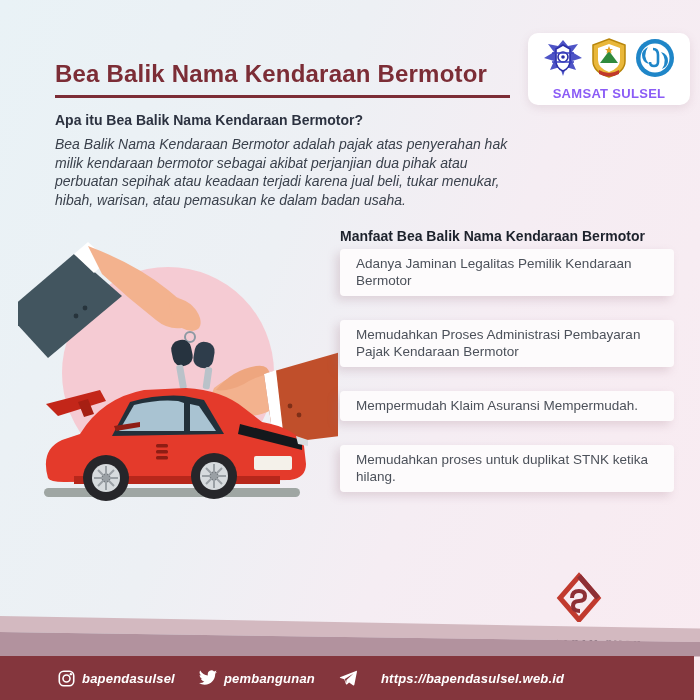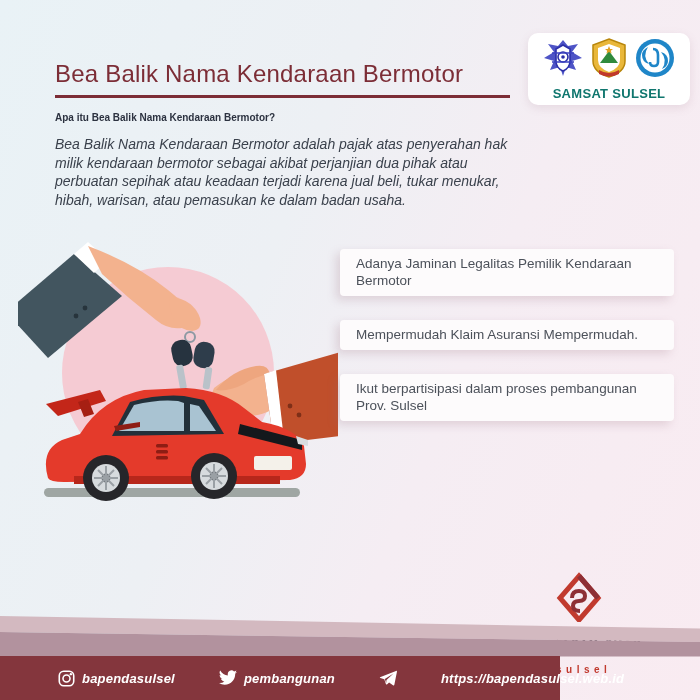--- a/index.html
+++ b/index.html
@@ -5,33 +5,33 @@
   * { margin:0; padding:0; box-sizing:border-box; }
   body { width:700px; height:700px; font-family:"Liberation Sans", sans-serif; }
 
   .poster {
     position:relative; width:700px; height:700px; overflow:hidden;
     background: linear-gradient(112deg,#e9f2f6 0%, #edf0f4 38%, #f5edf3 62%, #f9ebf1 100%);
   }
 
   .page-title {
     position:absolute; left:55px; top:60px; width:470px;
-    font-size:24px; font-weight:normal; color:#7c2d36; letter-spacing:.2px; white-space:nowrap;
+    font-size:24px; font-weight:bold; color:#7c2d36; letter-spacing:.2px; white-space:nowrap;
   }
   .title-underline { position:absolute; left:55px; top:95px; width:455px; height:3px; background:#7c2d36; }
 
   .logos-card {
     position:absolute; left:528px; top:33px; width:162px; height:72px; background:#ffffff;
     border-radius:10px; box-shadow:0 3px 10px rgba(140,90,110,.14);
     display:flex; flex-direction:column; align-items:center; justify-content:center; gap:3px;
   }
   .logos-row { display:flex; align-items:center; gap:5px; }
-  .agency-name { font-size:13px; font-weight:bold; color:#0f766e; letter-spacing:.3px; }
-
-  .question { position:absolute; left:55px; top:112px; font-size:10px; font-weight:bold; color:#2c3240; }
+  .agency-name { font-size:13px; font-weight:bold; color:#8b5cf6; letter-spacing:.3px; }
+
+  .question { position:absolute; left:55px; top:112px; font-size:14px; font-weight:bold; color:#2c3240; }
   .definition {
     position:absolute; left:55px; top:135px; width:470px;
     font-size:14px; font-style:italic; color:#3a414c; line-height:1.33;
   }
 
   .illustration { position:absolute; left:18px; top:238px; }
 
   .benefits-heading { position:absolute; left:340px; top:228px; font-size:14px; font-weight:bold; color:#1d222c; }
   .benefits-list { position:absolute; left:340px; top:249px; width:334px; display:flex; flex-direction:column; gap:24px; }
   .benefit-card {
@@ -43,22 +43,22 @@
   .brand-lockup { position:absolute; left:556px; top:572px; display:flex; align-items:flex-start; gap:8px;flex-direction:column; }
   .brand-text { display:flex; flex-direction:column; }
   .brand-name { font-size:17px; font-weight:bold; color:#312a38; letter-spacing:.5px; }
   .brand-sub  { font-size:10px; font-weight:bold; color:#c13a2e; letter-spacing:4.5px; margin-top:10px; }
 
   .band { position:absolute; left:0; top:0; width:700px; height:700px; }
   .band-light { background:#d3b9c0; clip-path:polygon(0% 88.0%, 100% 89.8%, 100% 91.7%, 0% 90.3%); }
   .band-dark  { background:#b2929e; clip-path:polygon(0% 90.3%, 100% 91.7%, 100% 93.8%, 0% 93.8%); }
 
   .social-bar {
-    position:absolute; left:0; top:656px; width:560px; height:44px; background:#84363d;
-    display:flex; align-items:center; padding-left:58px; gap:44px;
+    position:absolute; left:0; top:656px; width:694px; height:44px; background:#84363d;
+    display:flex; align-items:center; padding-left:58px; gap:24px;
   }
   .social-item { display:flex; align-items:center; gap:7px; }
   .social-label { font-size:13px; font-style:italic; font-weight:bold; color:#ffffff; letter-spacing:.2px; }
   .social-item svg { display:block; }
 </style>
 </head>
 <body>
 
 <div class="poster">
 
@@ -150,24 +150,26 @@
       <circle cx="88" cy="240" r="14" fill="#d7dbde"></circle>
       <circle cx="88" cy="240" r="4.5" fill="#73797e"></circle>
       <path d="M88 228 V252 M76 240 H100 M80 232 L96 248 M96 232 L80 248" stroke="#9aa0a5" stroke-width="2"></path>
       <circle cx="196" cy="238" r="23" fill="#26262a"></circle>
       <circle cx="196" cy="238" r="14" fill="#d7dbde"></circle>
       <circle cx="196" cy="238" r="4.5" fill="#73797e"></circle>
       <path d="M196 226 V250 M184 238 H208 M188 230 L204 246 M204 230 L188 246" stroke="#9aa0a5" stroke-width="2"></path>
     </svg>
   </div>
 
+  <div class="benefits-heading">Manfaat Bea Balik Nama Kendaraan Bermotor</div>
   <div class="benefits-list">
     <div class="benefit-card">Adanya Jaminan Legalitas Pemilik Kendaraan Bermotor</div>
+    <div class="benefit-card">Memudahkan Proses Administrasi Pembayaran Pajak Kendaraan Bermotor</div>
     <div class="benefit-card">Mempermudah Klaim Asuransi Mempermudah.</div>
-    <div class="benefit-card">Ikut berpartisipasi dalam proses pembangunan Prov. Sulsel</div>
+    <div class="benefit-card">Memudahkan proses untuk duplikat STNK ketika hilang.</div>
   </div>
 
   <div class="brand-lockup">
     <span>
       <svg width="46" height="50" viewBox="0 0 46 50">
         <path d="M23 4 L42 26 L23 48 L4 26 Z" fill="none" stroke="#c13a2e" stroke-width="5" stroke-linejoin="miter"></path>
         <path d="M23 4 L42 26" stroke="#8e2f35" stroke-width="5"></path>
         <path d="M16 26 q0 -7 7 -7 q6 0 6 5 q0 5 -6 5 q-6 0 -6 5 q0 5 7 5" fill="none" stroke="#8e2f35" stroke-width="4"></path>
       </svg>
     </span>

